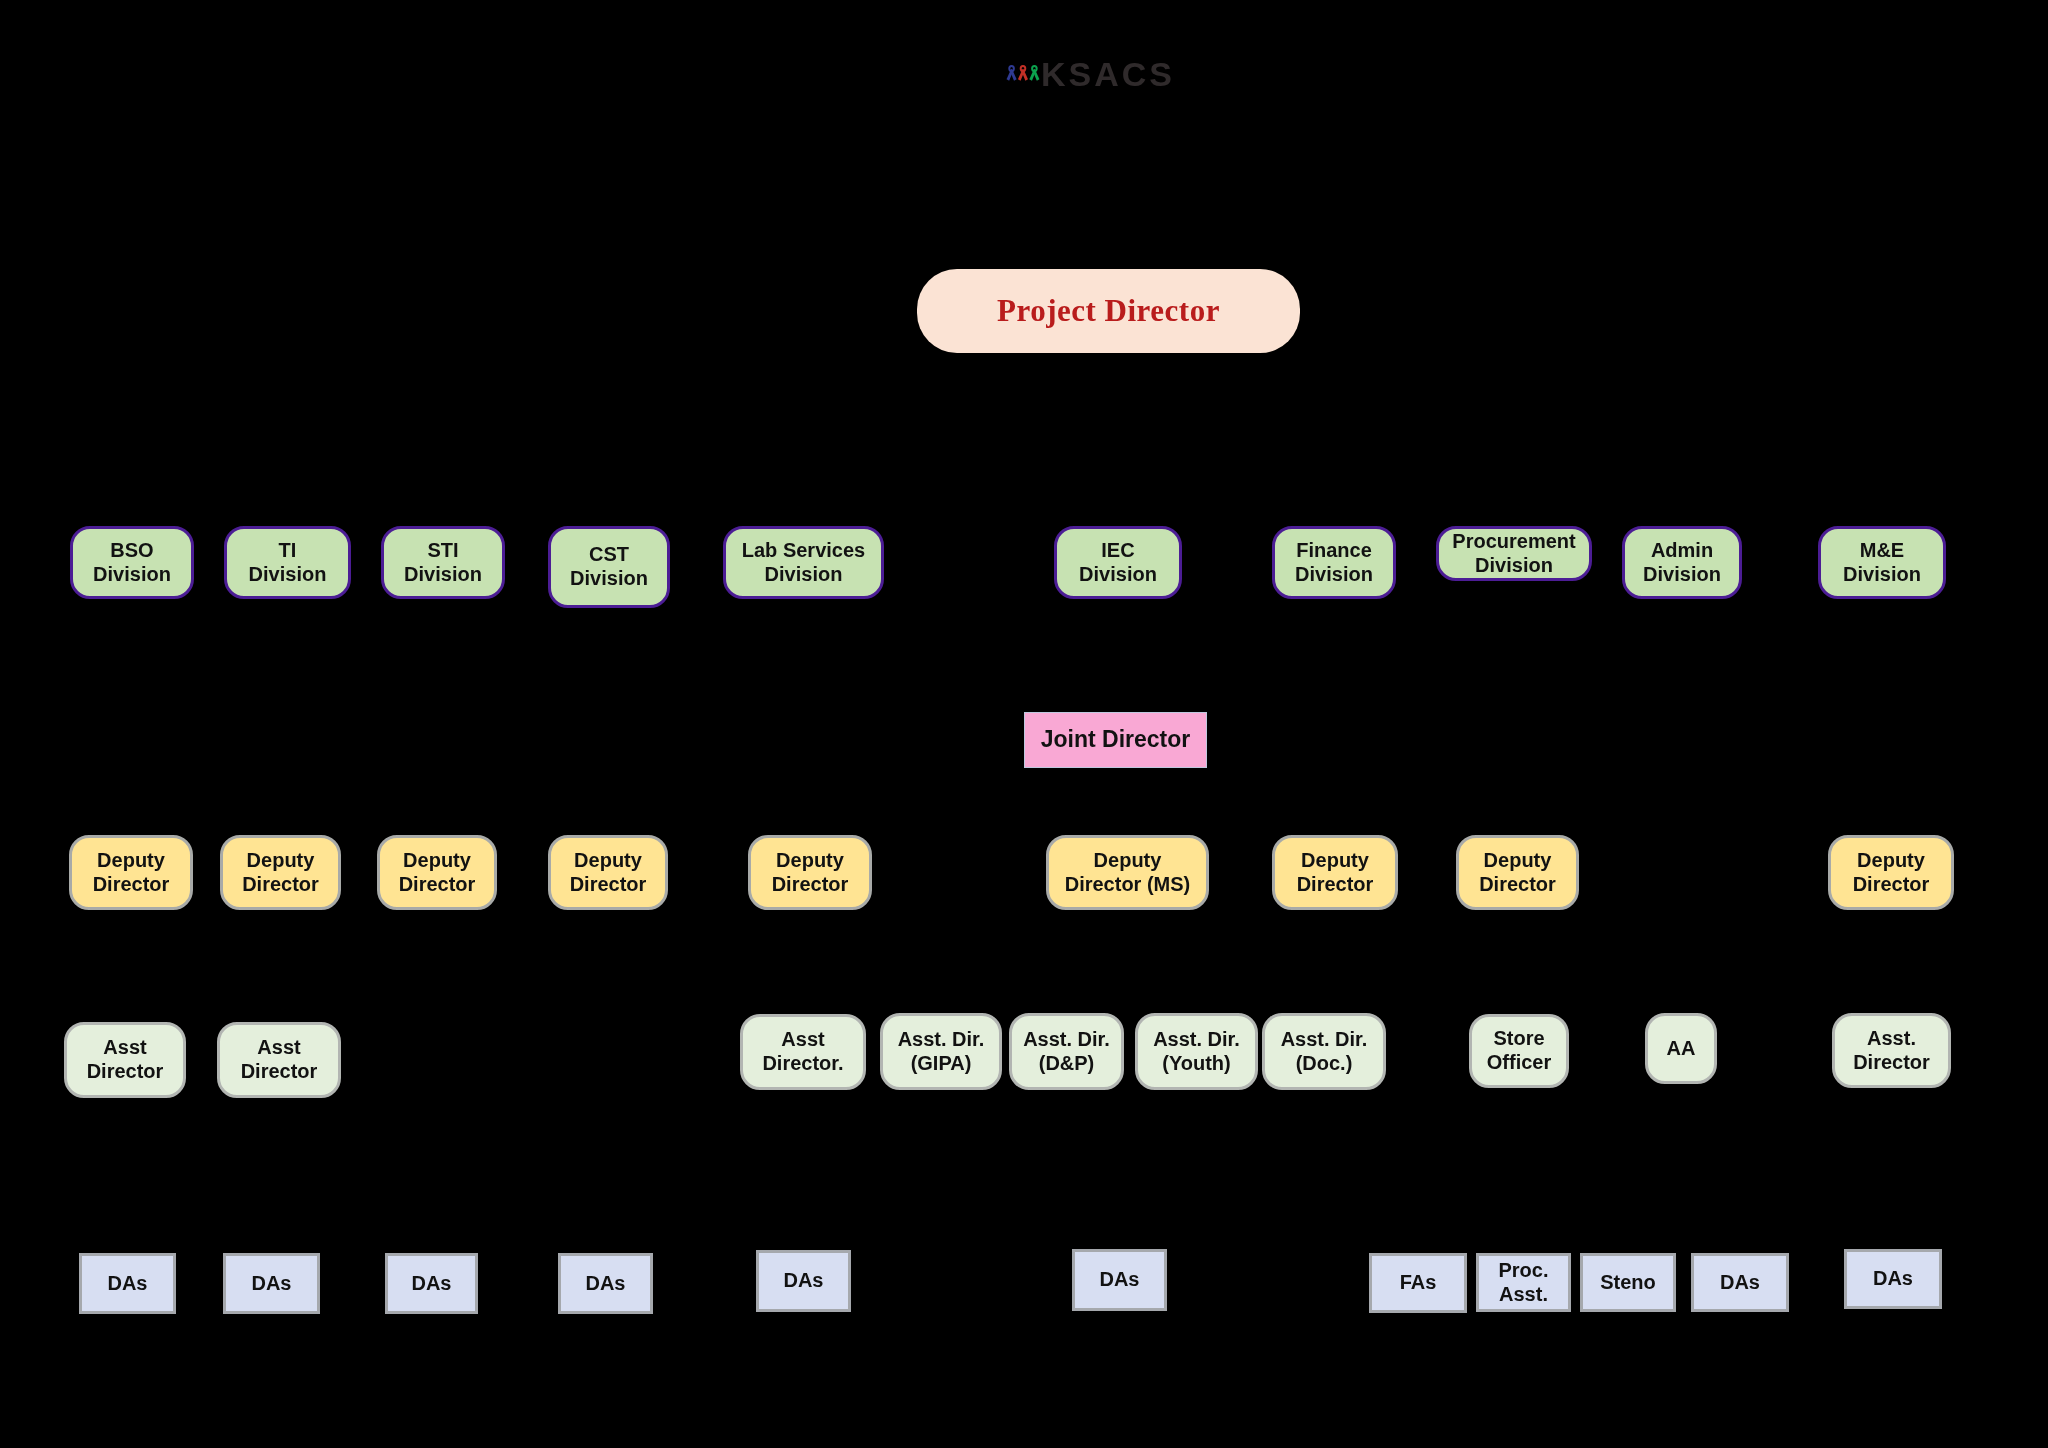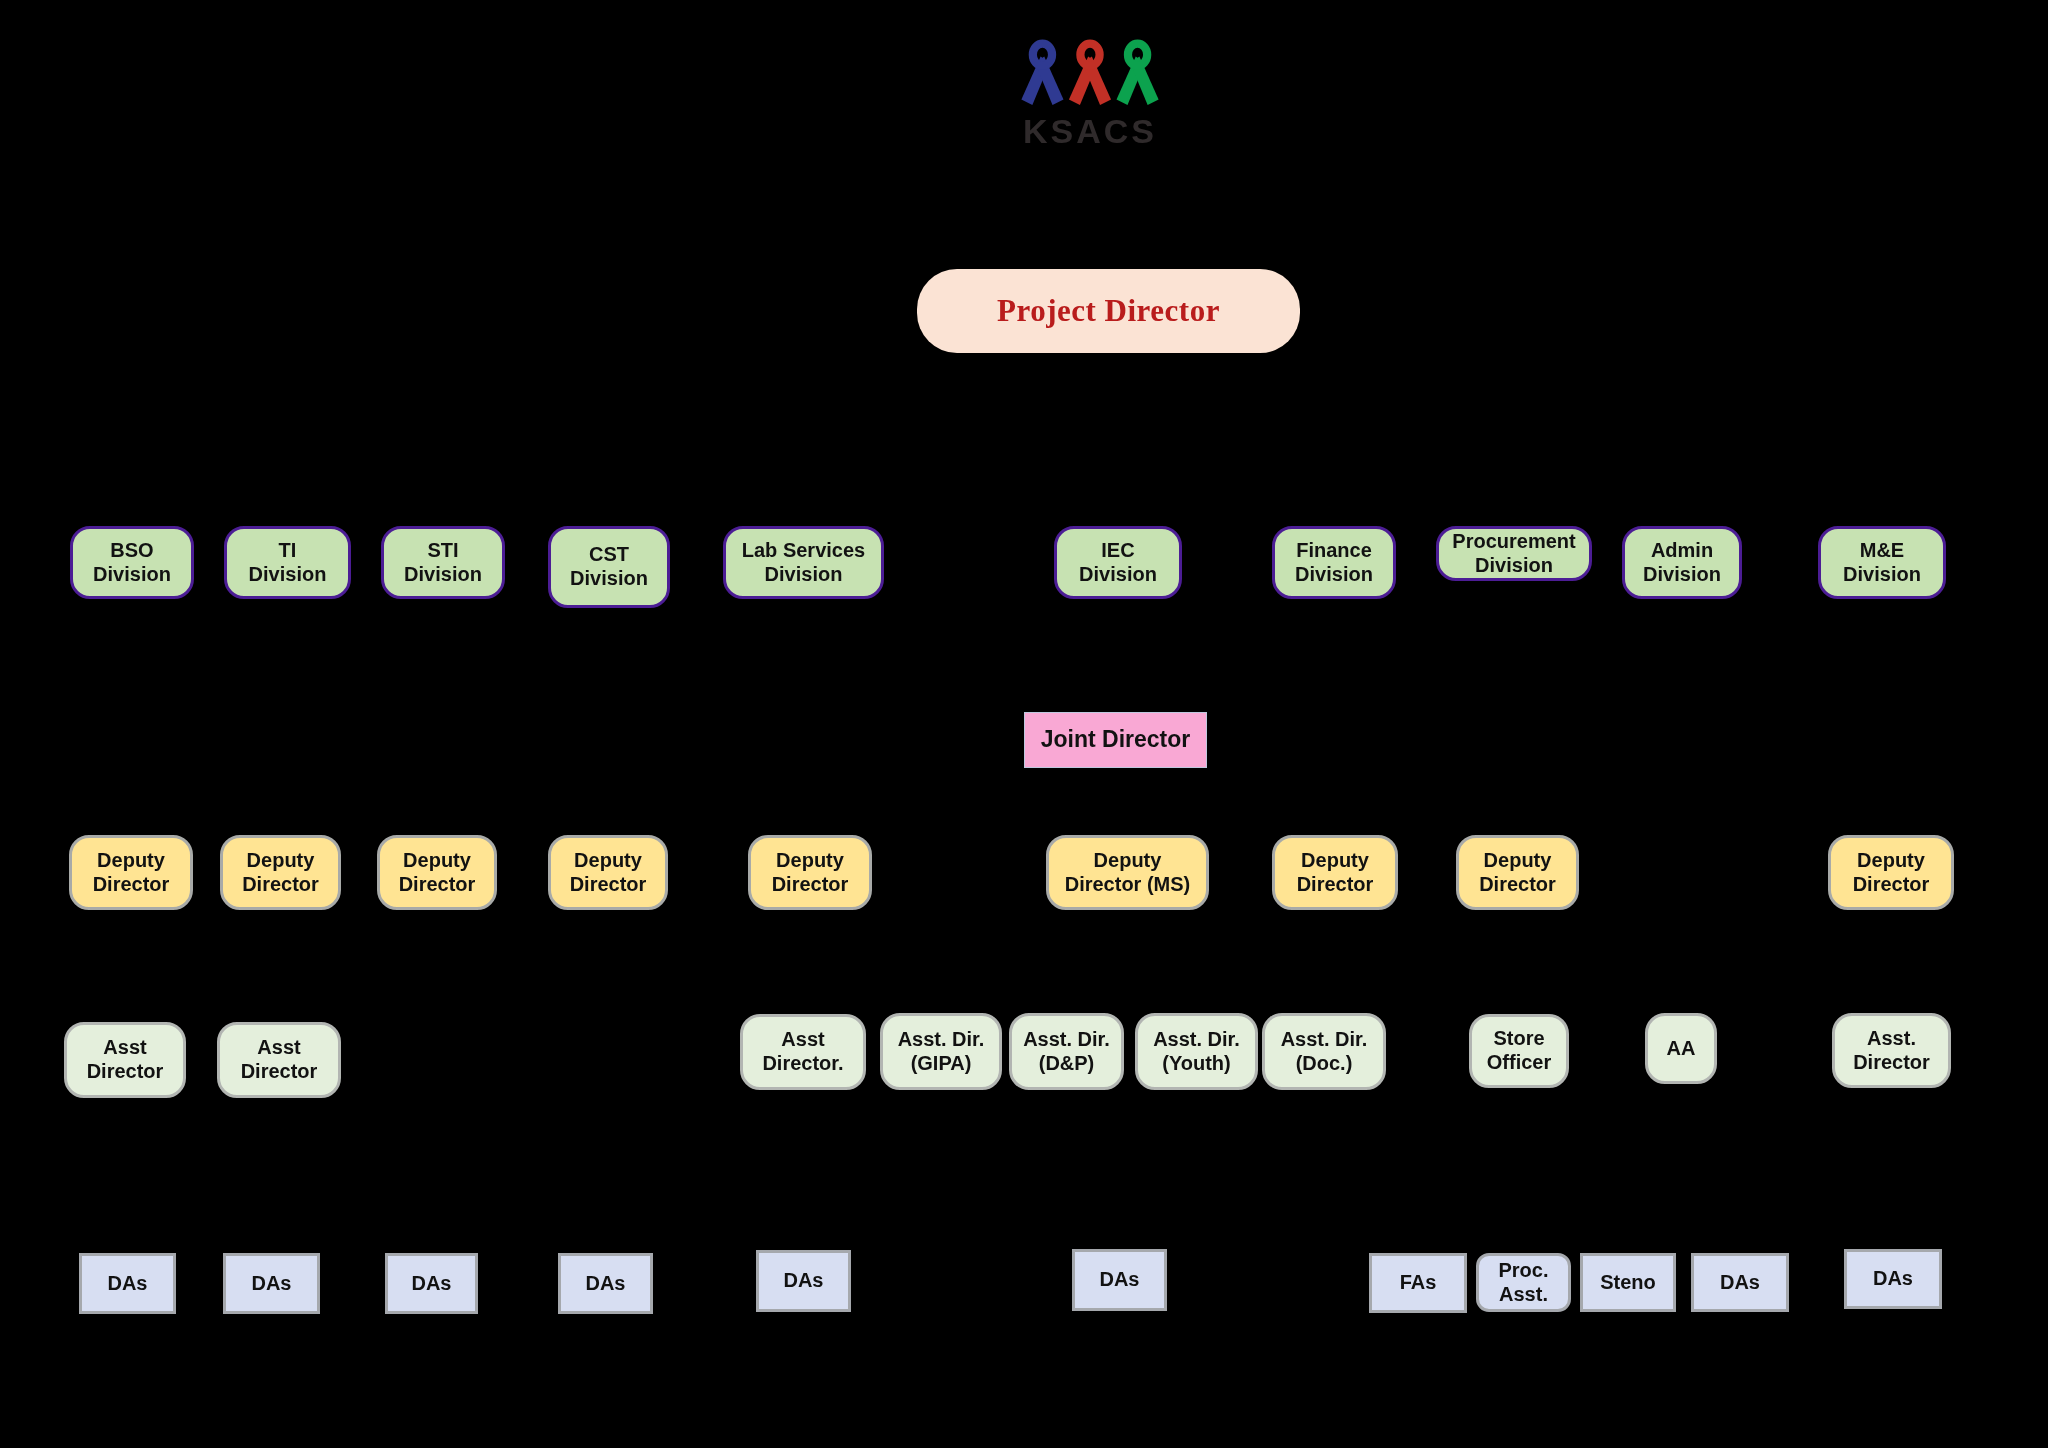--- a/index.html
+++ b/index.html
@@ -58,21 +58,21 @@
     font-family:"Liberation Serif",serif;
     font-size:31px;
     letter-spacing:0.5px;
   }
   .logo{
     position:absolute;
     left:1005px;
     top:36px;
     width:170px;
     display:flex;
-    flex-direction:column;
+    flex-direction:row;
     align-items:center;
   }
   .logo-text{
     margin-top:2px;
     font-size:34px;
     font-weight:bold;
     letter-spacing:3px;
     color:#2f2a2b;
   }
 </style>
@@ -242,21 +242,21 @@
     </div>
   <div class="node staff" style="left:756px;top:1250px;width:95px;height:62px;">
     <span>DAs</span>
     </div>
   <div class="node staff" style="left:1072px;top:1249px;width:95px;height:62px;">
     <span>DAs</span>
     </div>
   <div class="node staff" style="left:1369px;top:1253px;width:98px;height:60px;">
     <span>FAs</span>
     </div>
-  <div class="node staff" style="left:1476px;top:1253px;width:95px;height:59px;border-radius:13px;">
+  <div class="node staff" style="left:1476px;top:1253px;width:95px;height:59px;">
     <span>Proc.
 Asst.</span>
     </div>
   <div class="node staff" style="left:1580px;top:1253px;width:96px;height:59px;">
     <span>Steno</span>
     </div>
   <div class="node staff" style="left:1691px;top:1253px;width:98px;height:59px;">
     <span>DAs</span>
     </div>
   <div class="node staff" style="left:1844px;top:1249px;width:98px;height:60px;">

